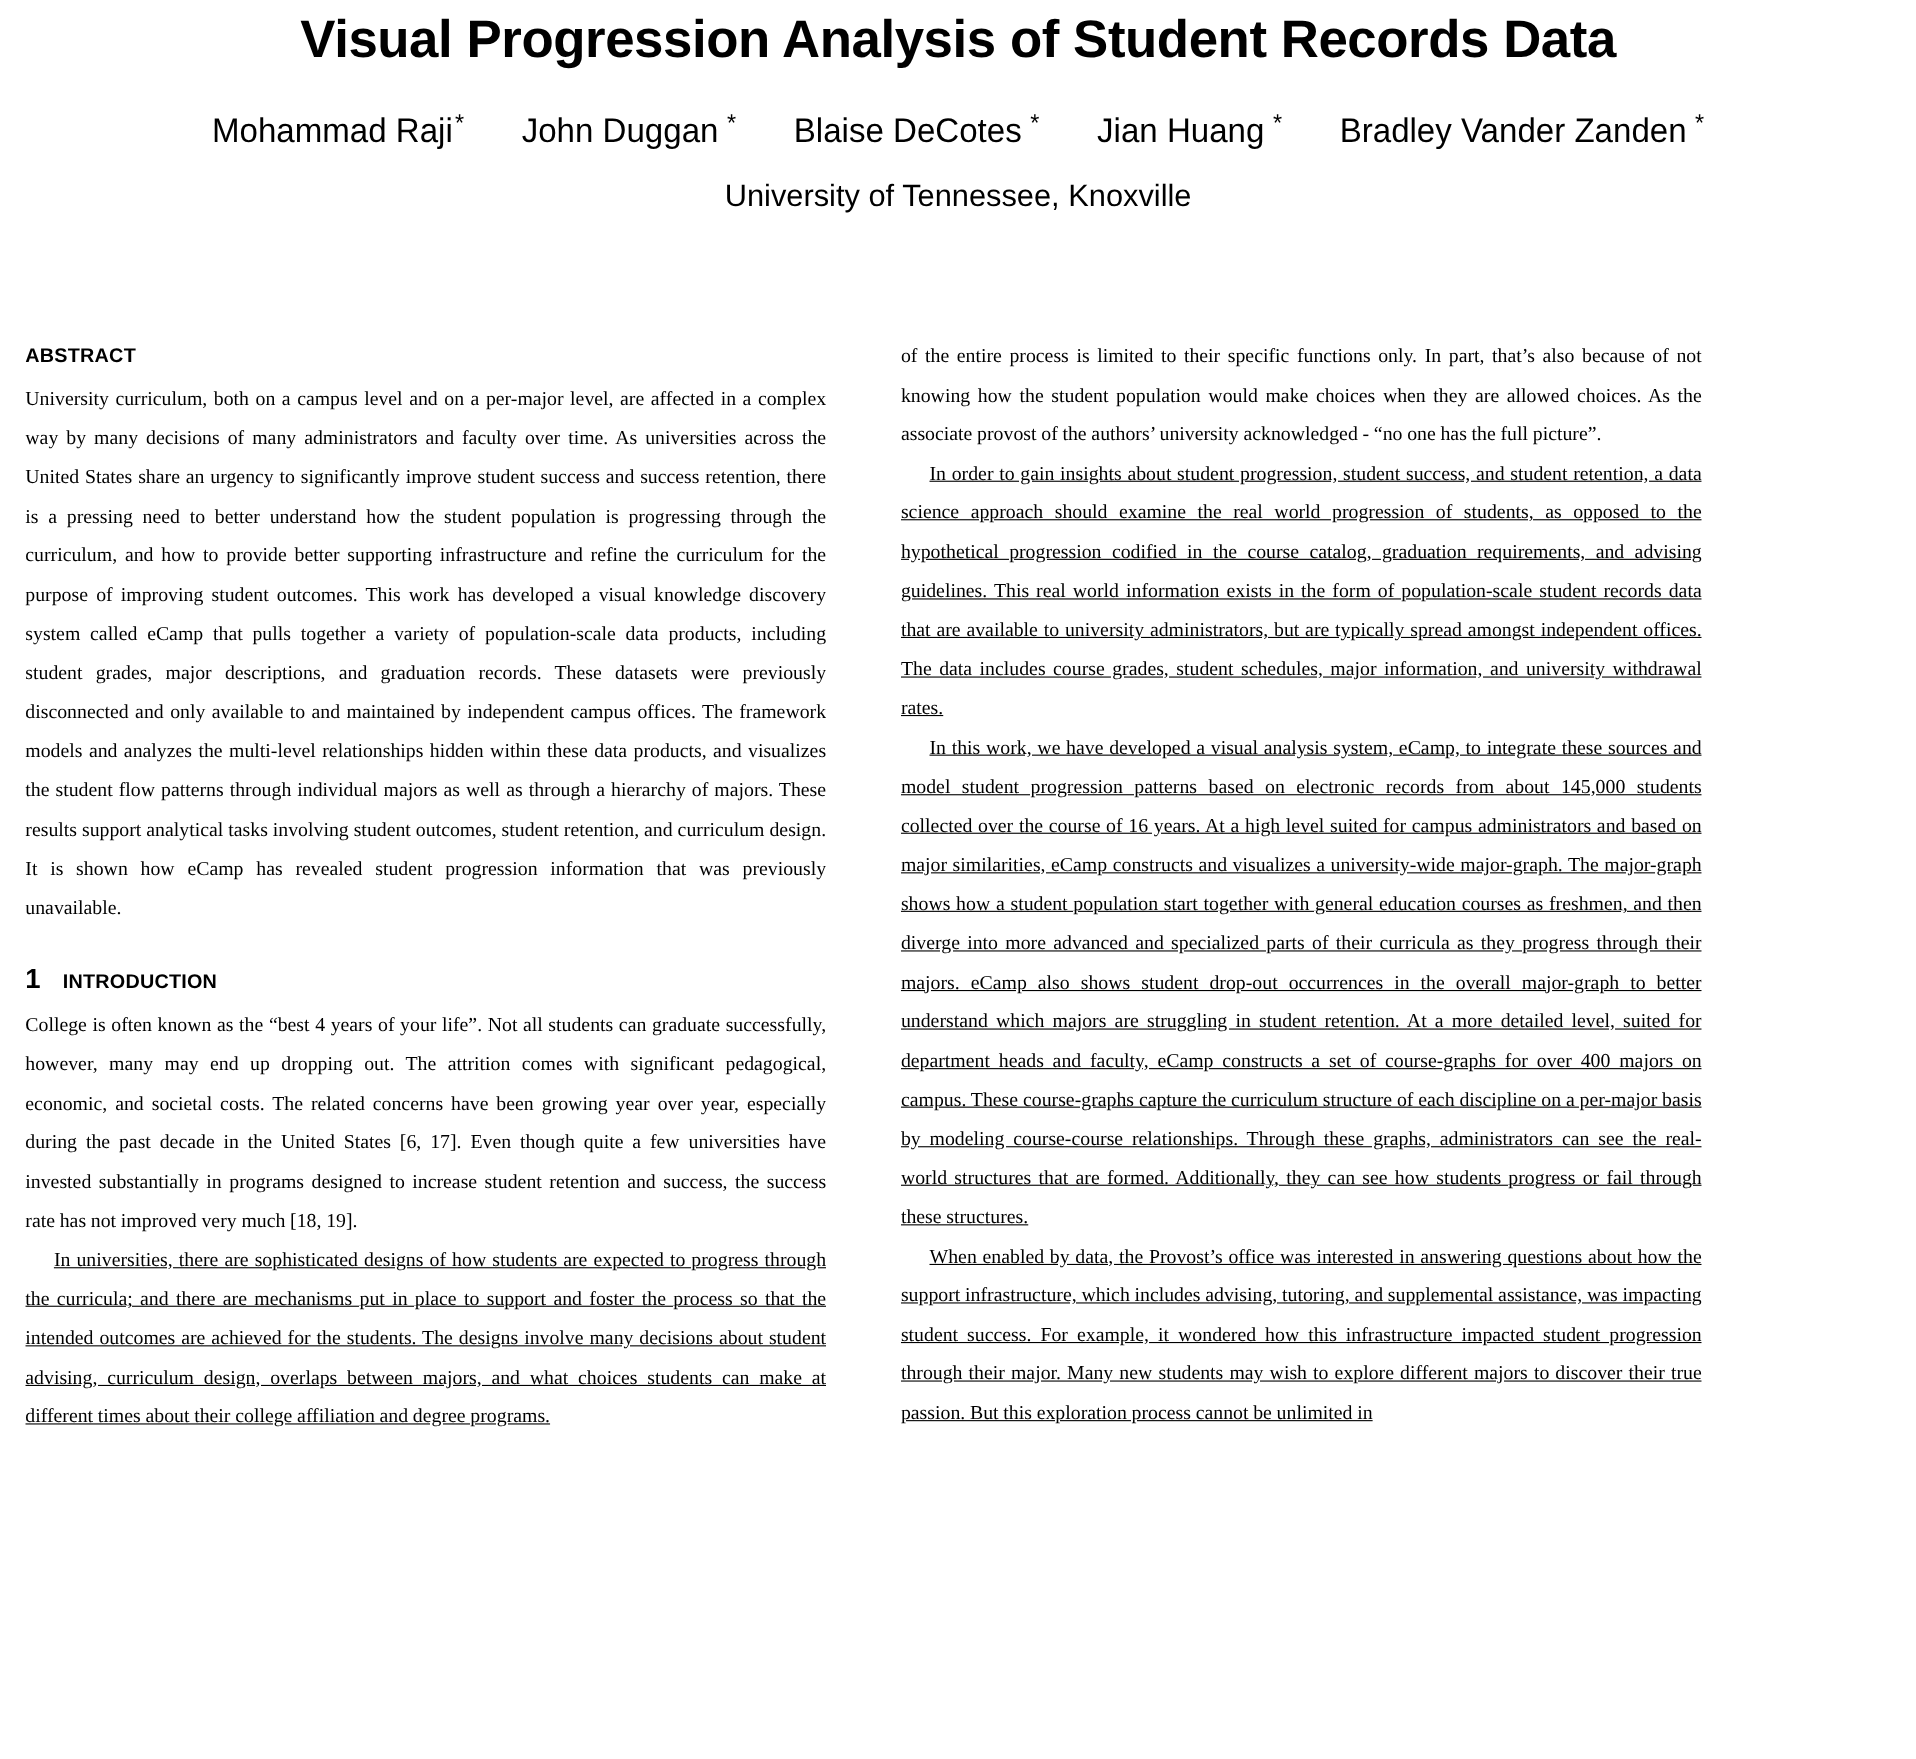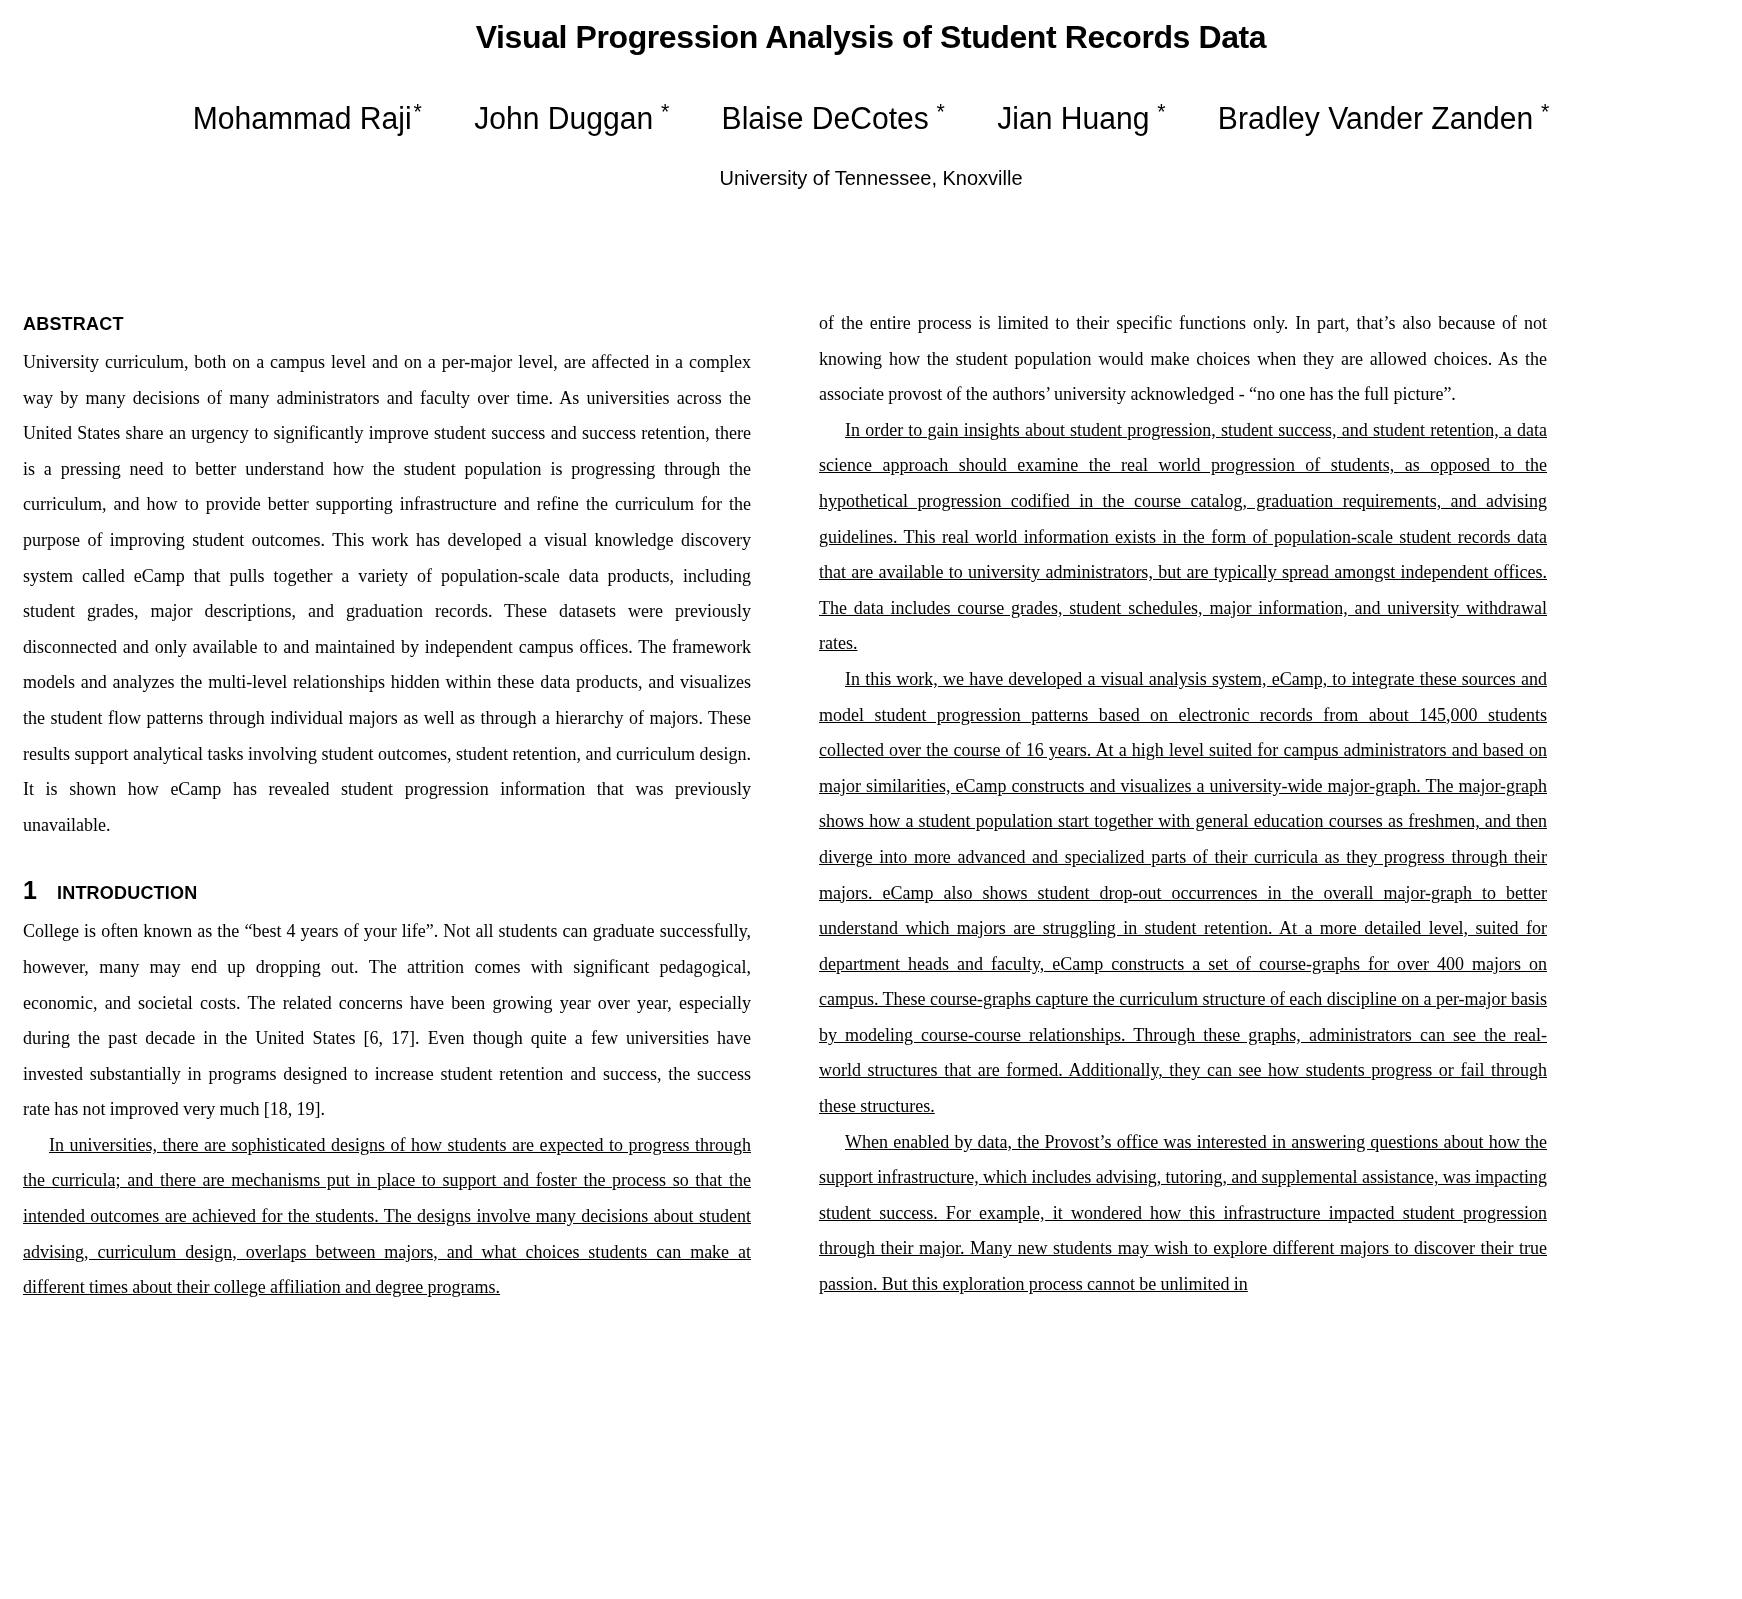--- a/index.html
+++ b/index.html
@@ -27,21 +27,21 @@
 
   
   .header {
     padding-top: 14px;
     text-align: center;
   }
 
   .paper-title {
     font-family: "Liberation Sans", "DejaVu Sans", sans-serif;
     font-weight: bold;
-    font-size: 32px;
+    font-size: 48px;
     line-height: 46px;
     letter-spacing: -0.4px;
     margin: 0 0 2px 0;
     padding: 0 80px;
   }
 
   .author-row {
     margin-top: 34px;
     display: flex;
     justify-content: center;
@@ -63,21 +63,21 @@
     vertical-align: 10px;
     padding-left: 2px;
   }
   .author .star.spaced {
     padding-left: 8px;
   }
 
   .affiliation {
     margin-top: 27px;
     font-family: "Liberation Sans", "DejaVu Sans", sans-serif;
-    font-size: 20px;
+    font-size: 28px;
     line-height: 28px;
   }
 
   
   .columns {
     position: absolute;
     top: 278px;
     left: 0;
     width: 1742px;
     display: flex;

